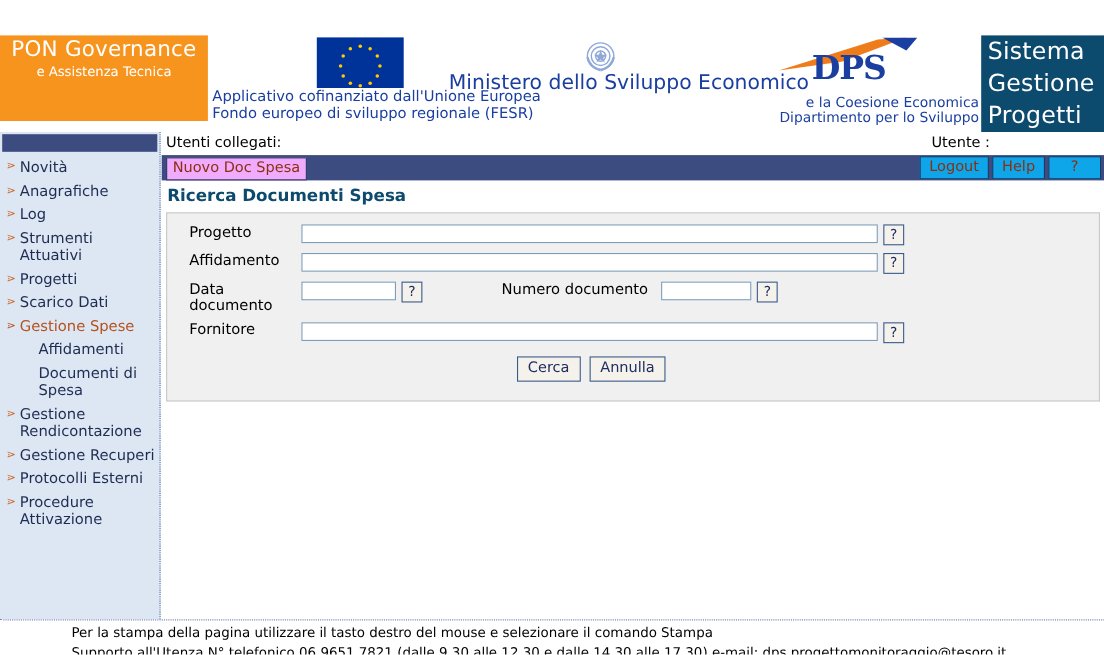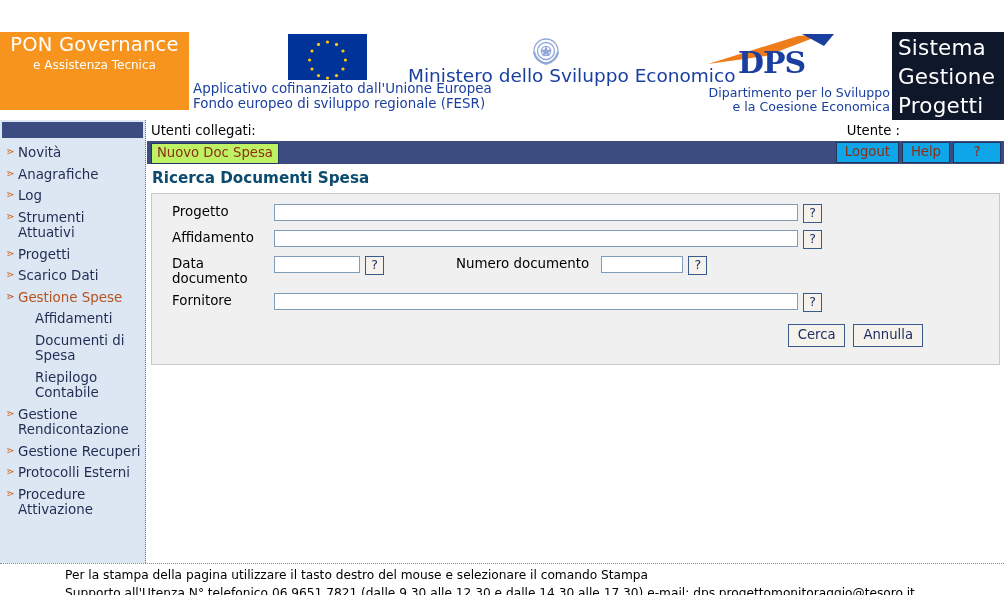--- a/index.html
+++ b/index.html
@@ -72,21 +72,21 @@
     color: #1a3fa0;
     font-size: 12.6px;
     line-height: 14px;
     text-align: right;
     white-space: nowrap;
   }
 
   .sgp-logo {
     position: absolute; right: 0; top: 0;
     width: 112px; height: 88px;
-    background: #0f172a;
+    background: #0c4a6e;
     color: #ffffff;
     padding: 1px 0 0 6px;
     font-size: 21.5px;
     line-height: 29px;
     letter-spacing: .2px;
   }
 
   
   .body-wrap { position: relative; height: 507px; }
 
@@ -147,21 +147,21 @@
   .navbar {
     position: relative;
     height: 23px;
     background: #3c4b80;
     padding-left: 4px;
   }
   .tab-btn {
     display: inline-block;
     margin-top: 2px;
     padding: 1px 5px 2px 5px;
-    background: #bef264;
+    background: #f0abfc;
     border: 1px solid #24365f;
     color: #8b2f12;
     font-size: 13.2px;
     line-height: 16px;
     cursor: pointer;
   }
   .nav-right {
     position: absolute; right: 0; top: 0;
     height: 23px;
     display: flex;
@@ -232,21 +232,21 @@
     flex: 0 0 auto;
   }
   .lbl-inline {
     font-size: 13.4px;
     color: #000;
     margin-left: 72px;
     margin-right: 12px;
   }
   .btnrow {
     display: flex;
-    justify-content: flex-end;
+    justify-content: center;
     gap: 8px;
     margin-top: 12px;
     padding-right: 76px;
   }
   .abtn {
     border: 1px solid #3a5a8c;
     background: #f4f2ea;
     color: #1f2d62;
     font-size: 13.2px;
     line-height: 16px;
@@ -317,22 +317,22 @@
 
     <div class="min-text">Ministero dello Sviluppo Economico</div>
 
     <div class="dps-wrap">
       <svg class="dps-swoosh" viewBox="0 0 140 34">
         <path d="M2 30 L92 2 L118 0 L60 22 Z" fill="#ef7c1a"></path>
         <path d="M96 0 L128 0 L118 12 Z" fill="#1a3fa0"></path>
       </svg>
       <div class="dps-letters">DPS</div>
       <div class="dps-sub">
+        <div>e la Coesione Economica</div>
         <div>Dipartimento per lo Sviluppo</div>
-        <div>e la Coesione Economica</div>
       </div>
     </div>
 
     <div class="sgp-logo">
       <div>Sistema</div>
       <div>Gestione</div>
       <div>Progetti</div>
     </div>
   </div>
 
@@ -343,21 +343,20 @@
       <div class="sb-list" id="sb-list">
           <div class="sb-item"><span class="bullet">⋗</span><span>Novità</span></div>
           <div class="sb-item"><span class="bullet">⋗</span><span>Anagrafiche</span></div>
           <div class="sb-item"><span class="bullet">⋗</span><span>Log</span></div>
           <div class="sb-item"><span class="bullet">⋗</span><span>Strumenti Attuativi</span></div>
           <div class="sb-item"><span class="bullet">⋗</span><span>Progetti</span></div>
           <div class="sb-item"><span class="bullet">⋗</span><span>Scarico Dati</span></div>
           <div class="sb-item active"><span class="bullet">⋗</span><span>Gestione Spese</span></div>
           <div class="sb-sub"><span>Affidamenti</span></div>
           <div class="sb-sub"><span>Documenti di Spesa</span></div>
-          <div class="sb-sub"><span>Riepilogo Contabile</span></div>
           <div class="sb-item"><span class="bullet">⋗</span><span>Gestione Rendicontazione</span></div>
           <div class="sb-item"><span class="bullet">⋗</span><span>Gestione Recuperi</span></div>
           <div class="sb-item"><span class="bullet">⋗</span><span>Protocolli Esterni</span></div>
           <div class="sb-item"><span class="bullet">⋗</span><span>Procedure Attivazione</span></div>
         </div>
     </div>
 
     <div class="main">
 
       <div class="userbar">

